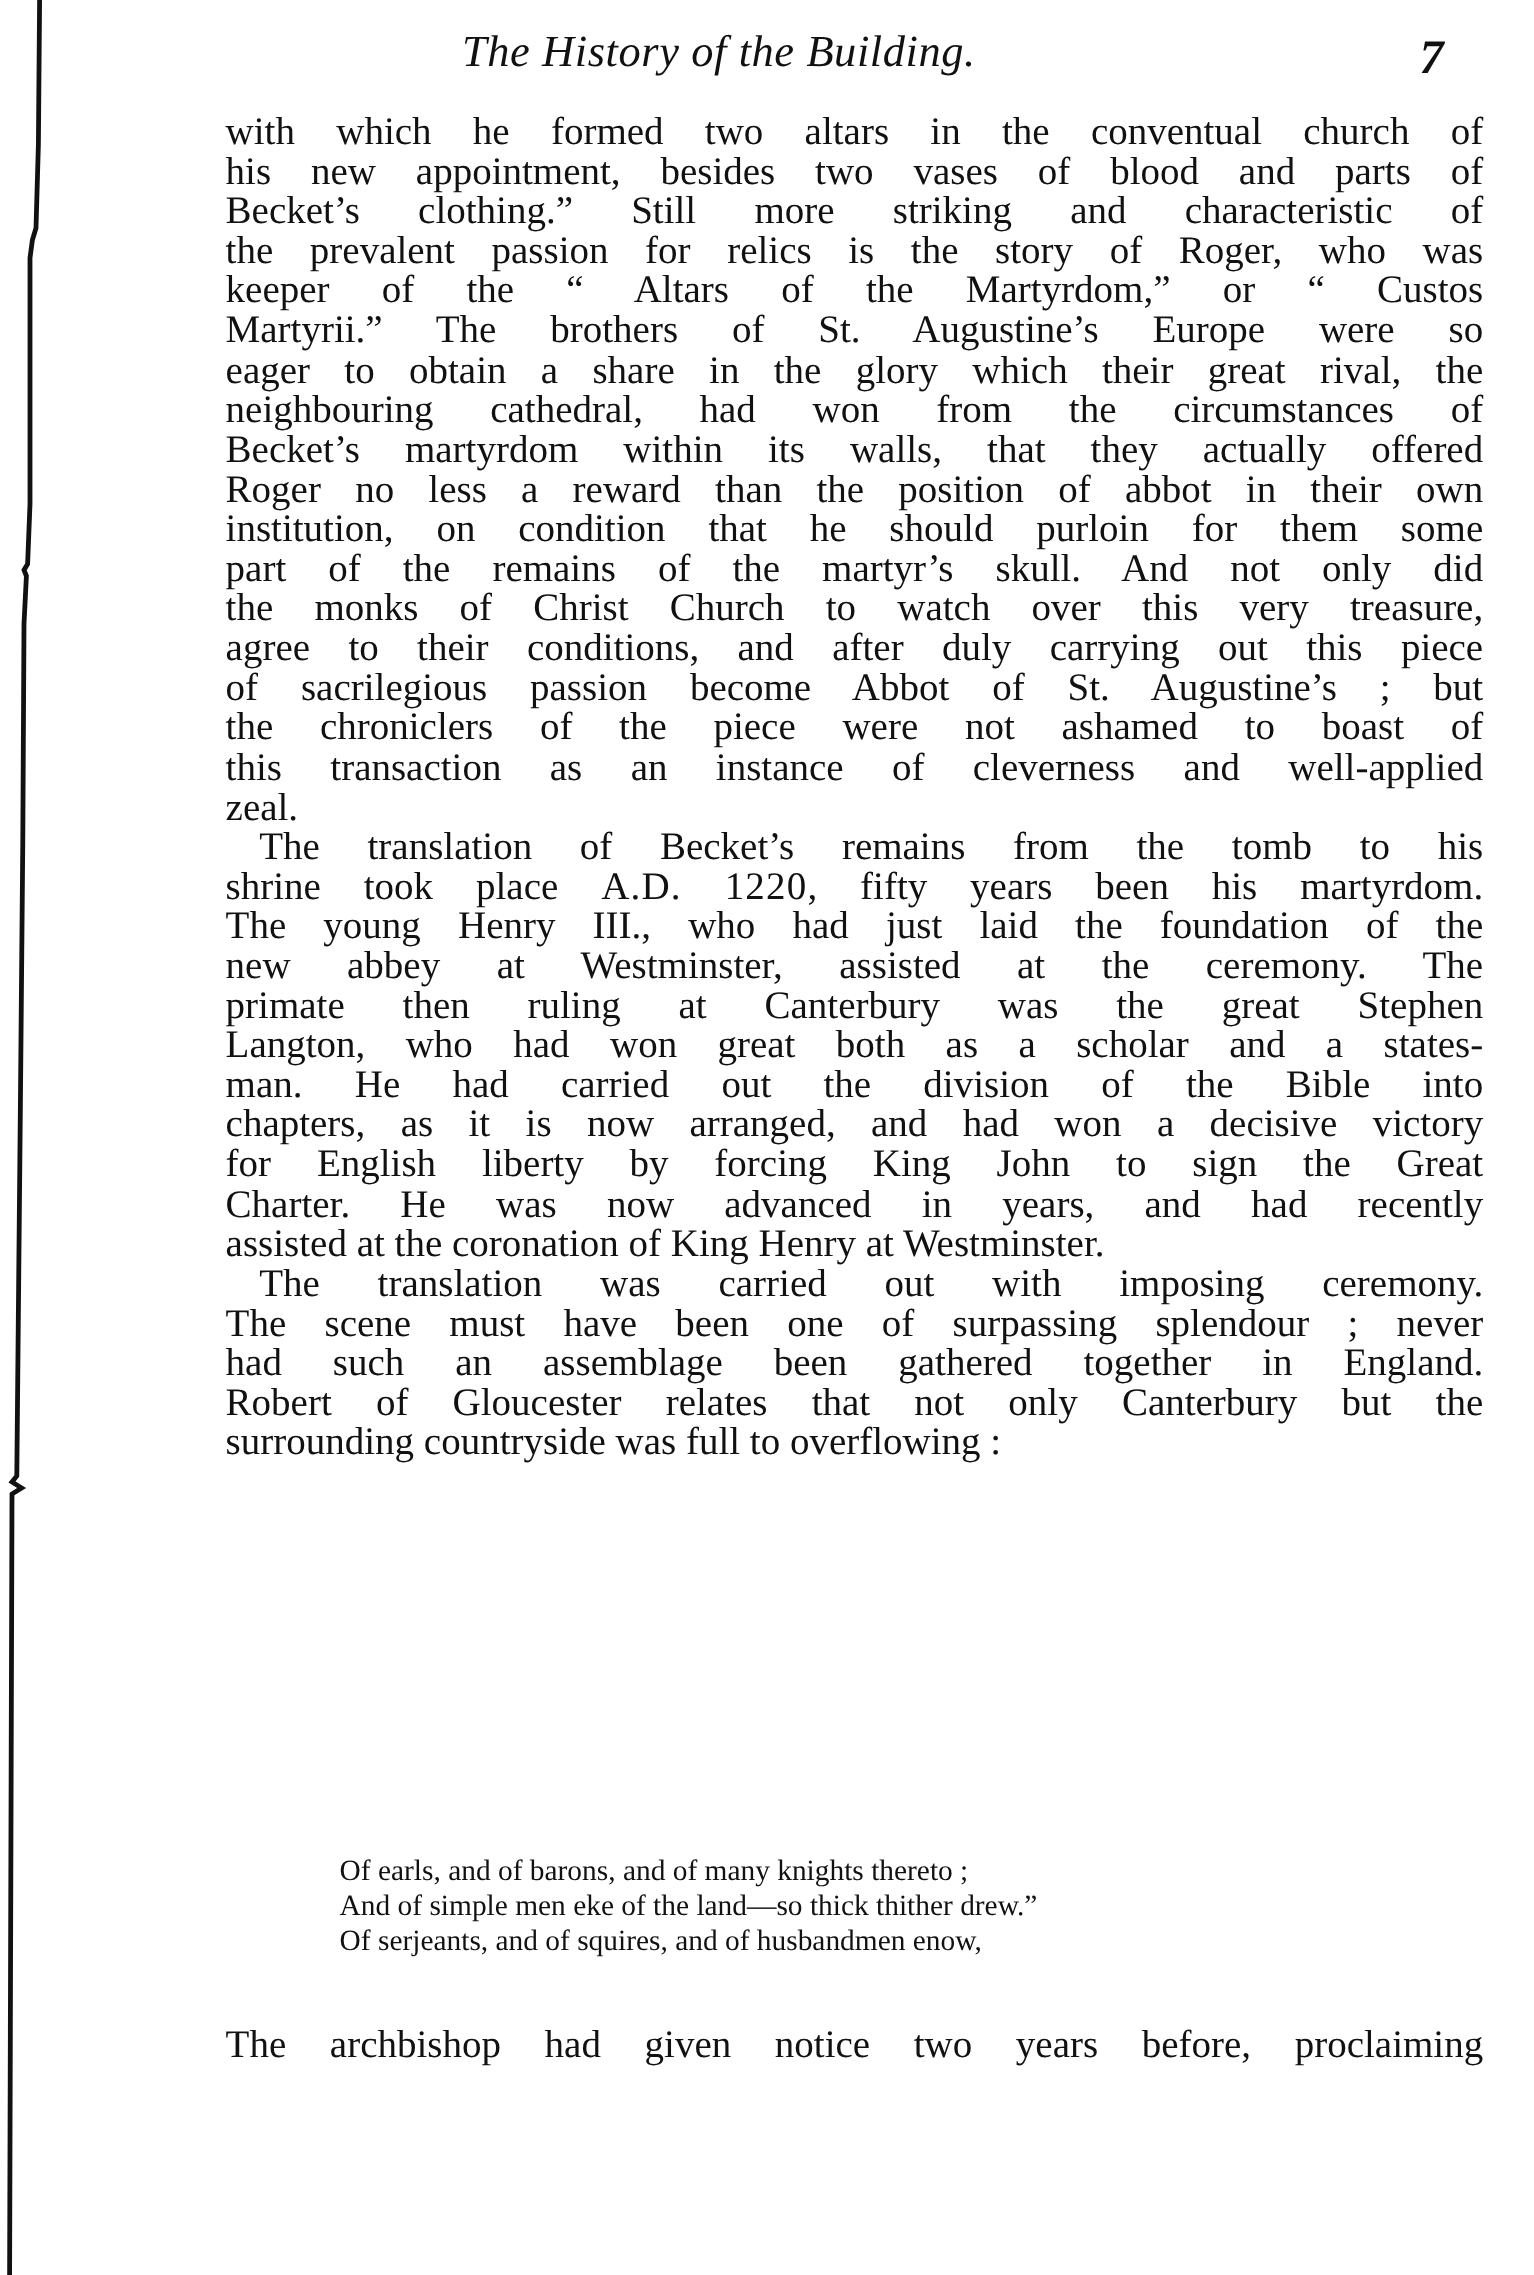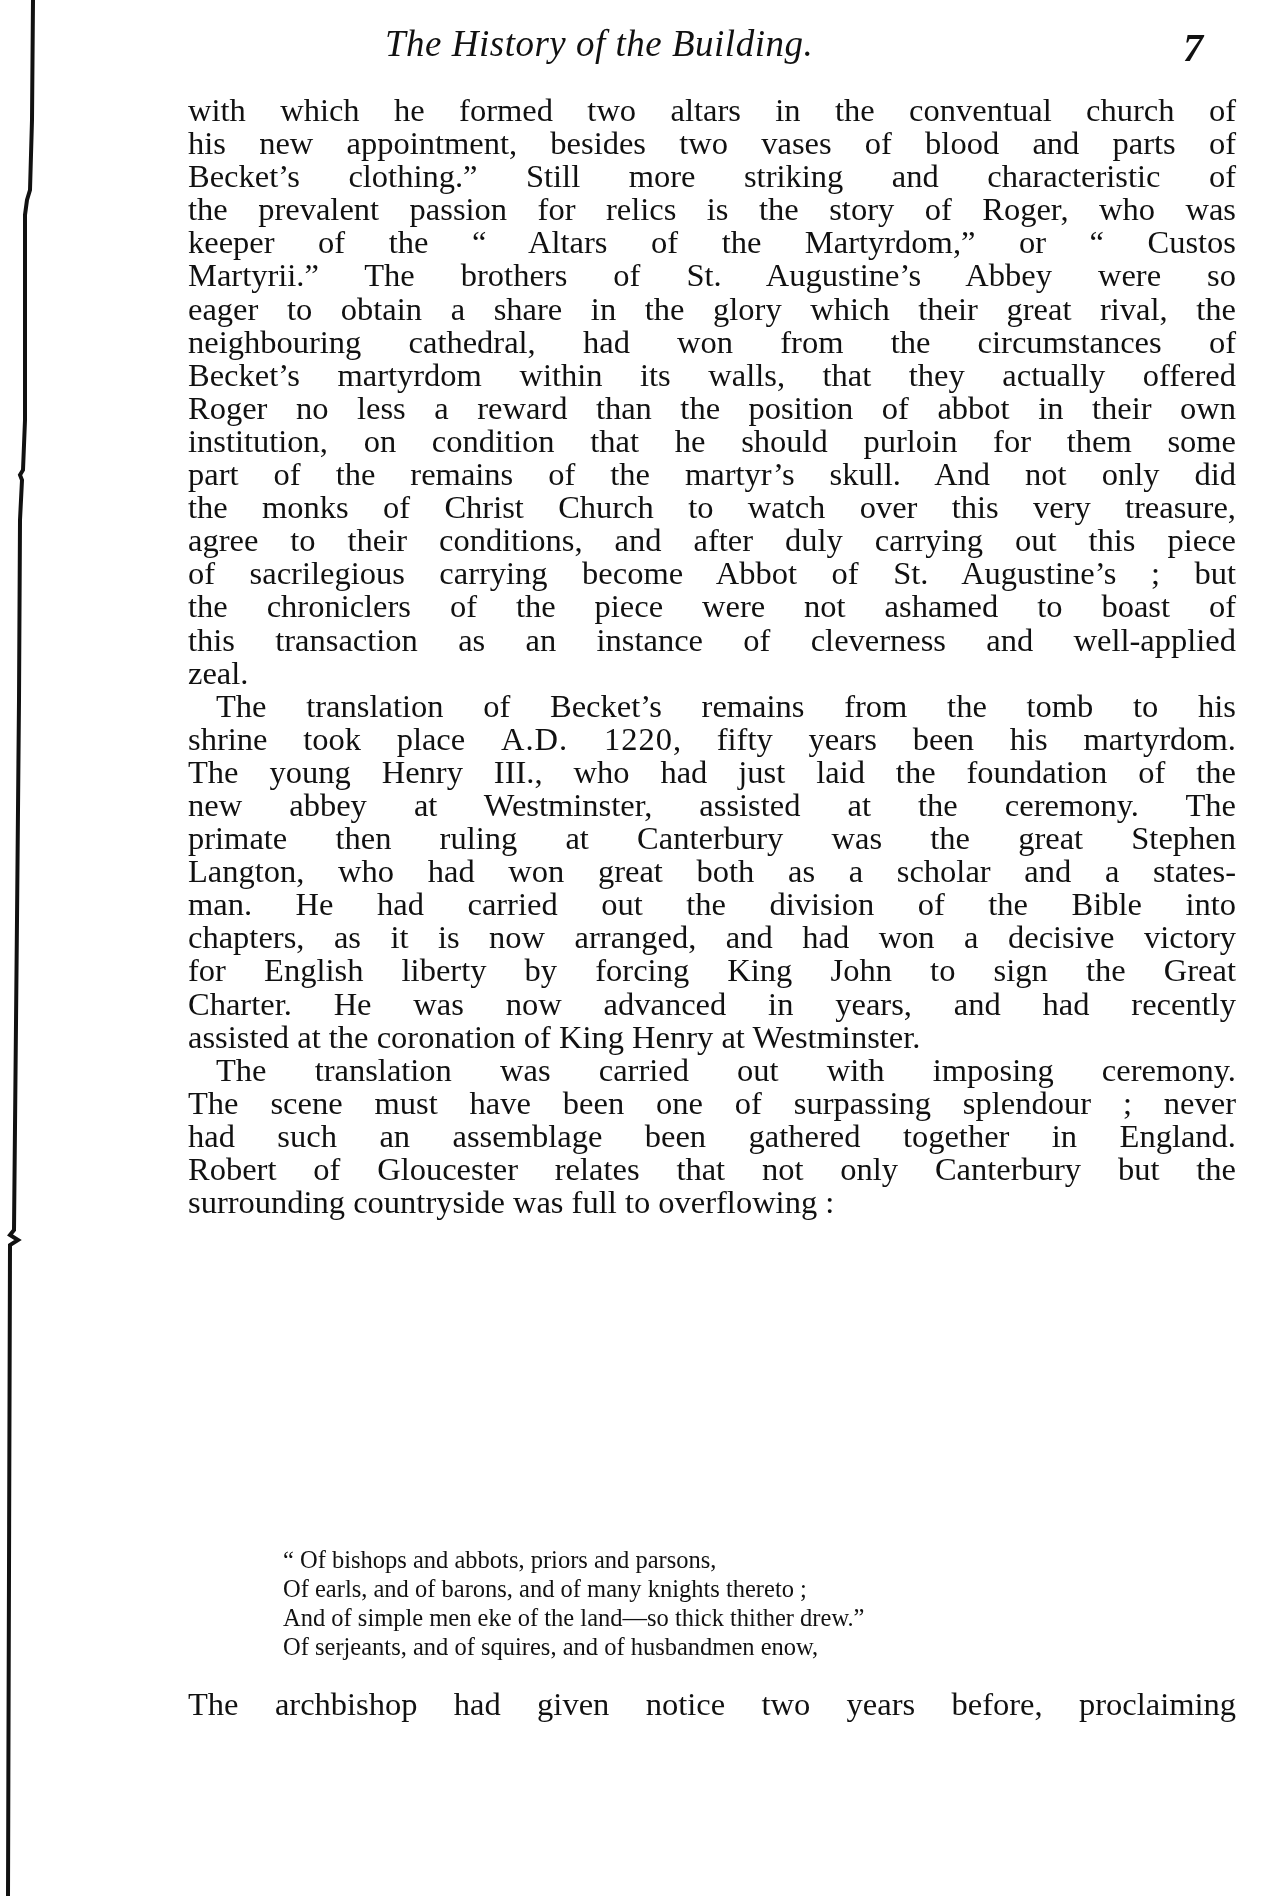--- a/index.html
+++ b/index.html
@@ -105,30 +105,30 @@
 </div>
 
 <div class="text-block">
 
   <div>
     <span class="line">with which he formed two altars in the conventual church of</span>
     <span class="line">his new appointment, besides two vases of blood and parts of</span>
     <span class="line">Becket’s clothing.”  Still more striking and characteristic of</span>
     <span class="line">the prevalent passion for relics is the story of Roger, who was</span>
     <span class="line">keeper of the “ Altars of the Martyrdom,” or “ Custos</span>
-    <span class="line">Martyrii.”  The brothers of St. Augustine’s Abbey were so</span>
+    <span class="line">Martyrii.”  The brothers of St. Augustine’s Europe were so</span>
     <span class="line">eager to obtain a share in the glory which their great rival, the</span>
     <span class="line">neighbouring cathedral, had won from the circumstances of</span>
     <span class="line">Becket’s martyrdom within its walls, that they actually offered</span>
     <span class="line">Roger no less a reward than the position of abbot in their own</span>
     <span class="line">institution, on condition that he should purloin for them some</span>
     <span class="line">part of the remains of the martyr’s skull.  And not only did</span>
     <span class="line">the monks of Christ Church to watch over this very treasure,</span>
     <span class="line">agree to their conditions, and after duly carrying out this piece</span>
-    <span class="line">of sacrilegious carrying become Abbot of St. Augustine’s ; but</span>
+    <span class="line">of sacrilegious passion become Abbot of St. Augustine’s ; but</span>
     <span class="line">the chroniclers of the piece were not ashamed to boast of</span>
     <span class="line">this transaction as an instance of cleverness and well-applied</span>
     <span class="line last">zeal.</span>
   </div>
 
   <div>
     <span class="line indent">The translation of Becket’s remains from the tomb to his</span>
     <span class="line"><span>shrine took place </span><span class="sc">A.D.</span> <span class="sc">1220</span><span>, fifty years been his martyrdom.</span></span>
     <span class="line">The young Henry III., who had just laid the foundation of the</span>
     <span class="line">new abbey at Westminster, assisted at the ceremony.  The</span>
@@ -144,21 +144,20 @@
   <div>
     <span class="line indent">The translation was carried out with imposing ceremony.</span>
     <span class="line">The scene must have been one of surpassing splendour ; never</span>
     <span class="line">had such an assemblage been gathered together in England.</span>
     <span class="line">Robert of Gloucester relates that not only Canterbury but the</span>
     <span class="line last">surrounding countryside was full to overflowing :</span>
   </div>
 </div>
 
 <div class="quote-block">
-  <span class="qline">“ Of bishops and abbots, priors and parsons,</span>
   <span class="qline">Of earls, and of barons, and of many knights thereto ;</span>
   <span class="qline">And of simple men eke of the land—so thick thither drew.”</span>
   <span class="qline">Of serjeants, and of squires, and of husbandmen enow,</span>
 </div>
 
 <div class="tail-block">
   <span class="line">The archbishop had given notice two years before, proclaiming</span>
 </div>
 
 </body></html>

